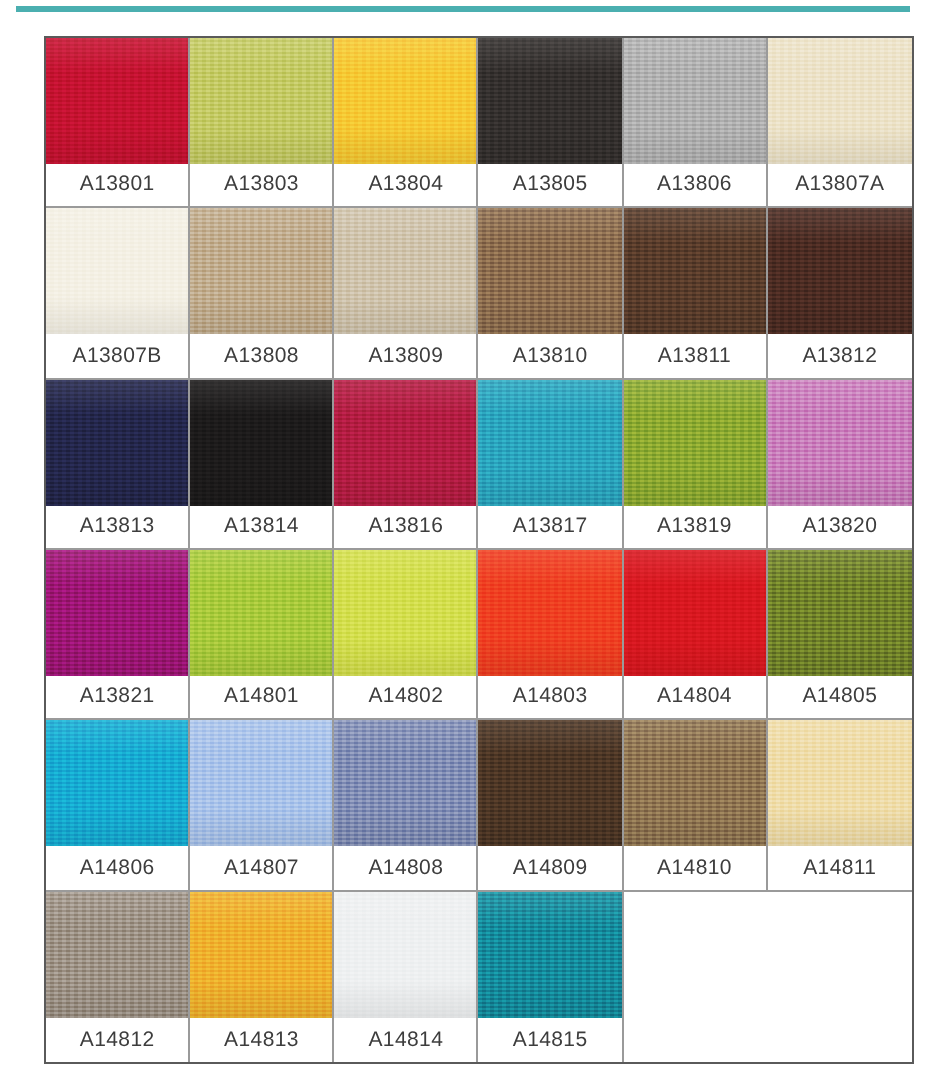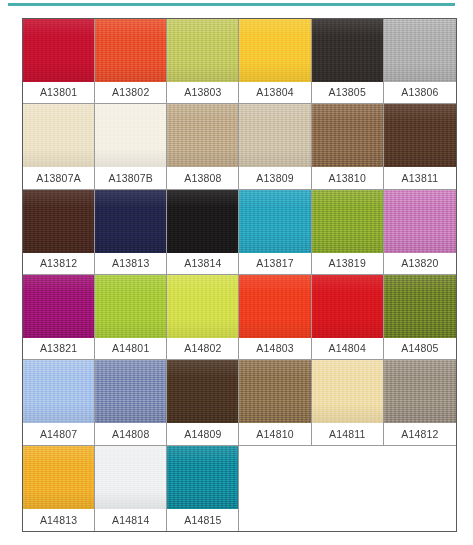--- a/index.html
+++ b/index.html
@@ -119,27 +119,20 @@
 
 <div class="chart" id="chart">
     <div class="cell">
       <div class="swatch" style="background: rgb(196, 18, 48);">
         <div class="weave"></div>
         <div class="sheen"></div>
       </div>
       <div class="label">A13801</div>
     </div>
     <div class="cell">
-      <div class="swatch" style="background: rgb(232, 80, 46);">
-        <div class="weave"></div>
-        <div class="sheen"></div>
-      </div>
-      <div class="label">A13802</div>
-    </div>
-    <div class="cell">
       <div class="swatch" style="background: rgb(195, 201, 98);">
         <div class="weave"></div>
         <div class="sheen"></div>
       </div>
       <div class="label">A13803</div>
     </div>
     <div class="cell">
       <div class="swatch" style="background: rgb(246, 200, 50);">
         <div class="weave"></div>
         <div class="sheen"></div>
@@ -217,20 +210,27 @@
       <div class="label">A13813</div>
     </div>
     <div class="cell">
       <div class="swatch" style="background: rgb(28, 26, 26);">
         <div class="weave"></div>
         <div class="sheen"></div>
       </div>
       <div class="label">A13814</div>
     </div>
     <div class="cell">
+      <div class="swatch" style="background: rgb(178, 28, 65);">
+        <div class="weave"></div>
+        <div class="sheen"></div>
+      </div>
+      <div class="label">A13816</div>
+    </div>
+    <div class="cell">
       <div class="swatch" style="background: rgb(42, 163, 189);">
         <div class="weave"></div>
         <div class="sheen"></div>
       </div>
       <div class="label">A13817</div>
     </div>
     <div class="cell">
       <div class="swatch" style="background: rgb(138, 168, 48);">
         <div class="weave"></div>
         <div class="sheen"></div>
@@ -280,20 +280,27 @@
       <div class="label">A14804</div>
     </div>
     <div class="cell">
       <div class="swatch" style="background: rgb(111, 128, 41);">
         <div class="weave"></div>
         <div class="sheen"></div>
       </div>
       <div class="label">A14805</div>
     </div>
     <div class="cell">
+      <div class="swatch" style="background: rgb(22, 170, 210);">
+        <div class="weave"></div>
+        <div class="sheen"></div>
+      </div>
+      <div class="label">A14806</div>
+    </div>
+    <div class="cell">
       <div class="swatch" style="background: rgb(168, 194, 234);">
         <div class="weave"></div>
         <div class="sheen"></div>
       </div>
       <div class="label">A14807</div>
     </div>
     <div class="cell">
       <div class="swatch" style="background: rgb(127, 140, 180);">
         <div class="weave"></div>
         <div class="sheen"></div>

